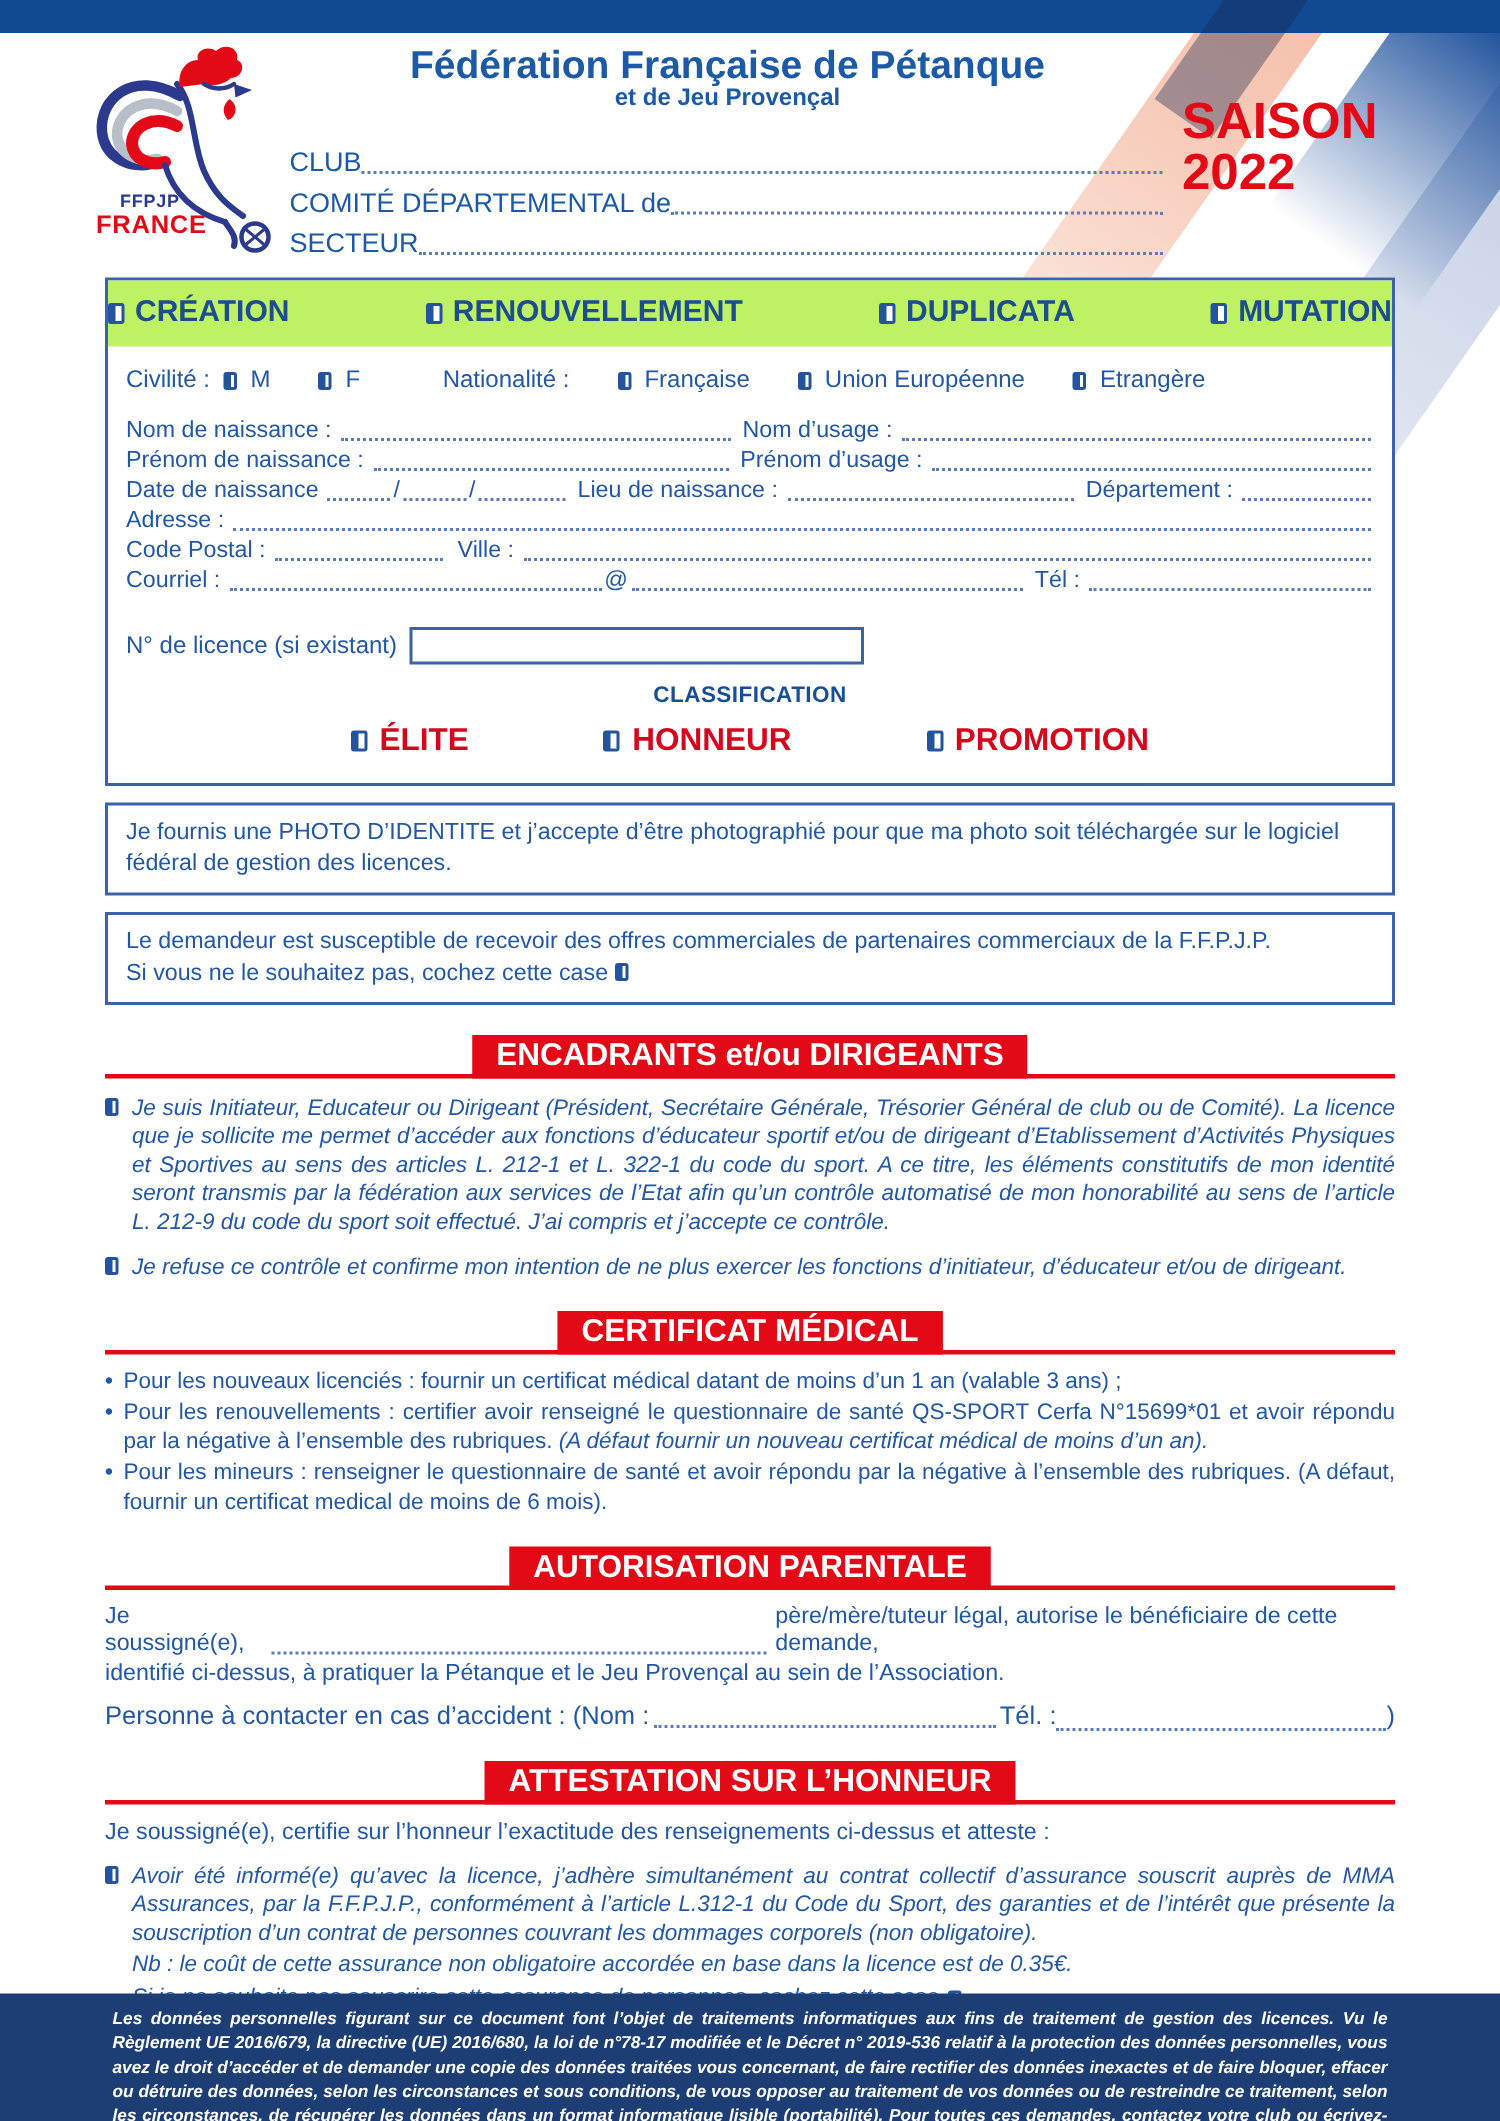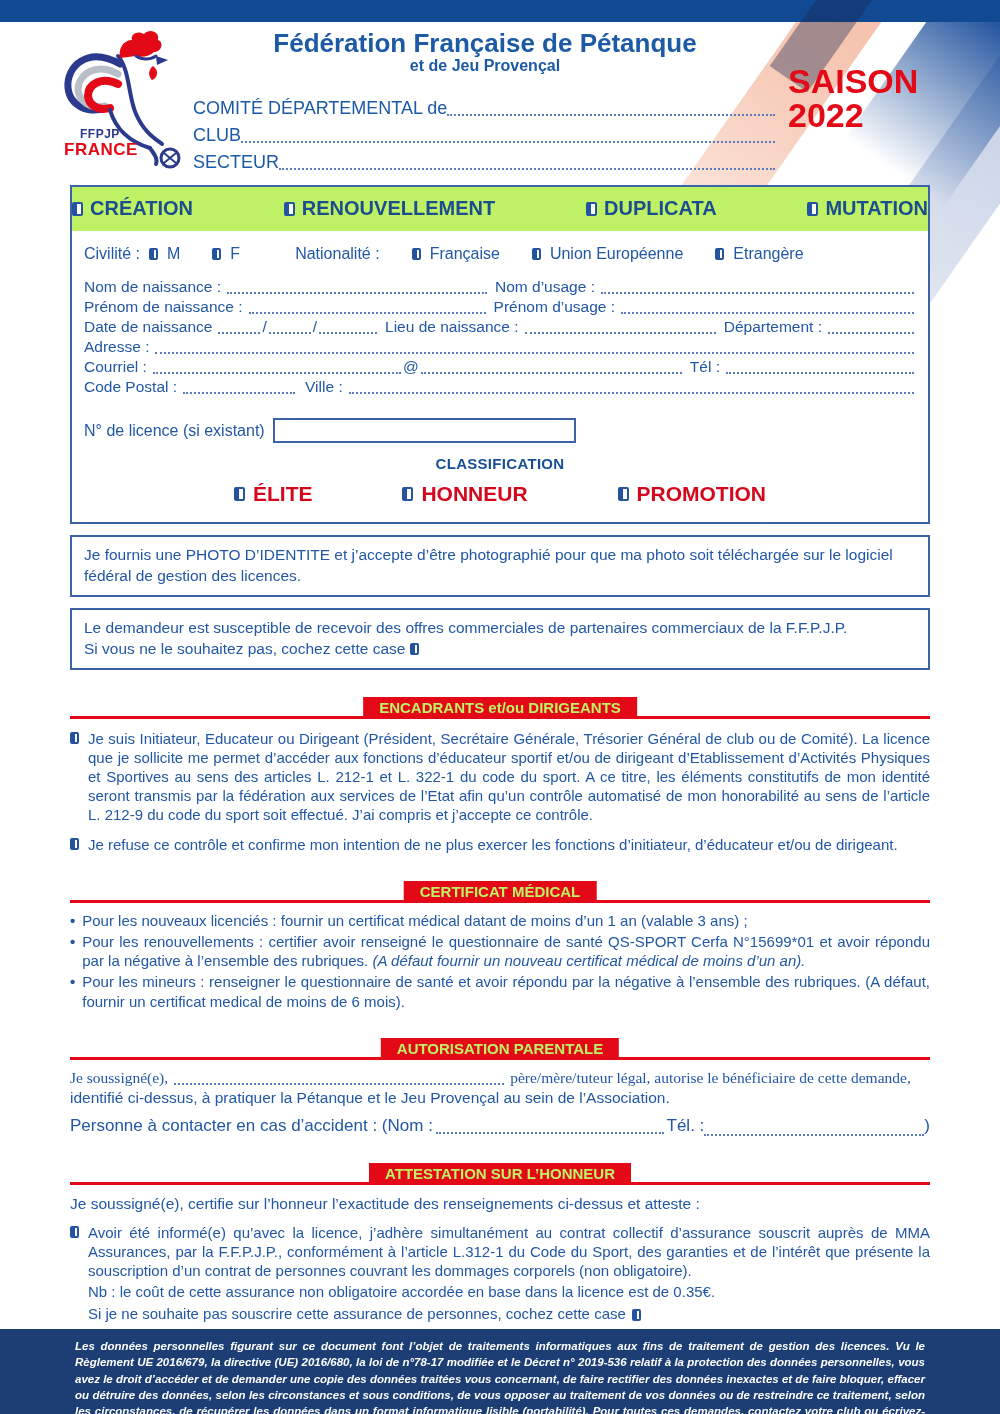--- a/index.html
+++ b/index.html
@@ -57,33 +57,33 @@
   .class-row { display:flex; justify-content:space-between; padding:10px 150px 2px 150px; }
   .class-item { display:flex; align-items:center; gap:8px; font-size:21px; font-weight:bold; color:#d4071c; }
 
   
   .notice { border:2px solid #3c62a8; margin-top:11px; padding:8px 12px; font-size:15.5px; color:#2257a5; line-height:1.35; background:#fff; }
   .notice .inline-cb { display:inline-block; vertical-align:-1px; margin-left:5px; }
 
   
   .secban { position:relative; margin-top:19px; height:30px; }
   .secban .redline { position:absolute; left:0; right:0; bottom:0; height:3px; background:#e30917; }
-  .secban .redbox { position:absolute; left:50%; transform:translateX(-50%); bottom:0; background:#e30917; color:#bef264; font-weight:bold; font-size:15px; padding:2px 16px 3px; white-space:nowrap; }
+  .secban .redbox { position:absolute; left:50%; transform:translateX(-50%); bottom:0; background:#e30917; color:#ffffff; font-weight:bold; font-size:21px; padding:2px 16px 3px; white-space:nowrap; }
 
   
   .para { display:flex; gap:9px; margin-top:10px; font-size:15px; color:#2257a5; line-height:1.28; }
   .para .cb { margin-top:3px; }
-  .para .txt { text-align:justify; flex:1; }
+  .para .txt { text-align:justify; flex:1;font-style:italic; }
   .bullets { margin-top:8px; font-size:15px; color:#2257a5; line-height:1.28; }
   .bullet { display:flex; gap:7px; margin-bottom:2px; }
   .bullet .dot { flex:0 0 auto; font-weight:bold; }
   .bullet .txt { text-align:justify; flex:1; }
   .it { font-style:italic; }
 
-  .aut-line1 { display:flex; align-items:flex-end; font-size:15.5px; color:#2257a5; margin-top:9px;font-family:Liberation Serif, serif; }
+  .aut-line1 { display:flex; align-items:flex-end; font-size:15.5px; color:#2257a5; margin-top:9px; }
   .aut-line1 .dseg { margin:0 6px 2px; }
   .aut-line2 { font-size:15.5px; color:#2257a5; margin-top:2px; }
   .contact-line { display:flex; align-items:flex-end; font-size:17px; color:#2257a5; margin-top:9px; }
   .contact-line .dots { margin:0 3px 2px; }
 
   .nb-line { margin-top:2px; }
   .optout { display:flex; align-items:center; gap:6px; margin-top:2px; }
 
   
   .sigrow { display:flex; justify-content:flex-end; align-items:center; margin-top:12px; padding-right:62px; }
@@ -136,25 +136,25 @@
         <div class="title-l2">et de Jeu Provençal</div>
       </div>
 
       <div class="season">
         <div>SAISON</div>
         <div>2022</div>
       </div>
 
       <div class="hfields">
         <div class="hfield">
+          <span>CLUB</span>
+          <span class="dots"></span>
+        </div>
+        <div class="hfield">
           <span>COMITÉ DÉPARTEMENTAL de</span>
-          <span class="dots"></span>
-        </div>
-        <div class="hfield">
-          <span>CLUB</span>
           <span class="dots"></span>
         </div>
         <div class="hfield">
           <span>SECTEUR</span>
           <span class="dots"></span>
         </div>
       </div>
     </div>
 
     <div class="mainbox mx">
@@ -225,33 +225,33 @@
           <span class="lbl" style="padding-left:6px">Département :</span>
           <span class="dseg" style="width:86px"></span>
         </div>
 
         <div class="frow">
           <span class="lbl">Adresse :</span>
           <span class="dots"></span>
         </div>
 
         <div class="frow">
+          <span class="lbl">Code Postal :</span>
+          <span class="dseg" style="width:112px"></span>
+          <span class="lbl" style="padding-left:8px">Ville :</span>
+          <span class="dots"></span>
+        </div>
+
+        <div class="frow">
           <span class="lbl">Courriel :</span>
           <span class="dseg" style="width:248px"></span>
           <span>@</span>
           <span class="dots"></span>
           <span class="lbl" style="padding-left:6px">Tél :</span>
           <span class="dseg" style="width:188px"></span>
-        </div>
-
-        <div class="frow">
-          <span class="lbl">Code Postal :</span>
-          <span class="dseg" style="width:112px"></span>
-          <span class="lbl" style="padding-left:8px">Ville :</span>
-          <span class="dots"></span>
         </div>
 
         <div class="lic-row">
           <span>N° de licence (si existant)</span>
           <span class="lic-box"></span>
         </div>
 
         <div class="class-title">CLASSIFICATION</div>
         <div class="class-row">
           <span class="class-item">

